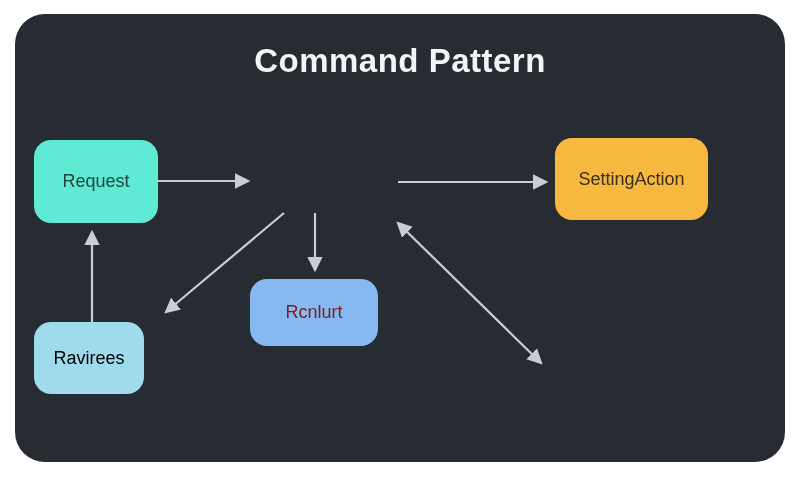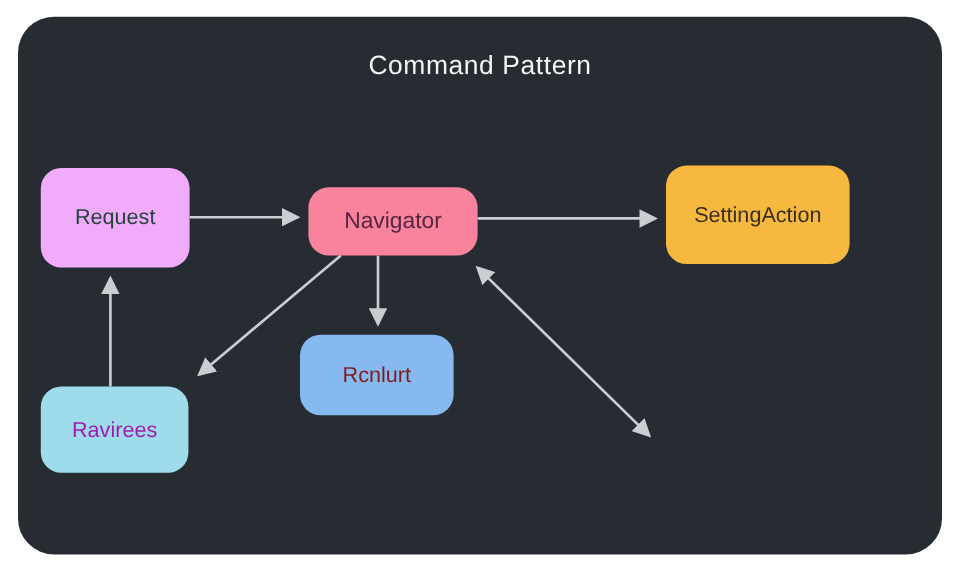--- a/index.html
+++ b/index.html
@@ -27,22 +27,22 @@
     border-radius: 30px;
   }
   .title {
     position: absolute;
     left: 0;
     right: 0;
     top: 42px;
     margin: 0;
     text-align: center;
     color: #f2f4f6;
-    font-size: 22px;
-    font-weight: 400;
+    font-size: 33px;
+    font-weight: 700;
     letter-spacing: 0.5px;
   }
   svg.edges {
     position: absolute;
     left: 0;
     top: 0;
     width: 800px;
     height: 480px;
     pointer-events: none;
   }
@@ -52,25 +52,25 @@
   }
   .node {
     position: absolute;
     display: flex;
     align-items: center;
     justify-content: center;
     border-radius: 17px;
     font-size: 18px;
     cursor: default;
   }
-  .node-request        { left: 34px;  top: 140px; width: 124px; height: 83px; background: #f0abfc; color: #27423c; }
+  .node-request        { left: 34px;  top: 140px; width: 124px; height: 83px; background: #5eead4; color: #27423c; }
   .node-navigator      { left: 257px; top: 156px; width: 141px; height: 57px; background: #f9839d; color: #56253f; font-size: 19px; }
   .node-settingaction  { left: 555px; top: 138px; width: 153px; height: 82px; background: #f6b83e; color: #3a2f1c; text-align: right; }
   .node-rcnlurt        { left: 250px; top: 279px; width: 128px; height: 67px; background: #85b9f0; color: #7f1d1d; }
-  .node-ravirees       { left: 34px;  top: 322px; width: 123px; height: 72px; background: #9edbeb; color: #a21caf; text-align: right; }
+  .node-ravirees       { left: 34px;  top: 322px; width: 110px; height: 72px; background: #9edbeb; color: #000000; text-align: right; }
   .node-settingsaction { left: 557px; top: 330px; width: 148px; height: 83px; background: #f6b83e; color: #3a2f1c; }
 </style>
 </head>
 <body>
 
 <div class="canvas">
   <div class="board"></div>
 
   <h1 class="title">Command Pattern</h1>
 
@@ -85,23 +85,20 @@
     <line x1="315" y1="213" x2="315" y2="270" marker-end="url(#arrow)"></line>
     <line x1="284" y1="213" x2="166" y2="312" marker-end="url(#arrow)"></line>
     <line x1="92" y1="322" x2="92" y2="232" marker-end="url(#arrow)"></line>
     <line x1="398" y1="223" x2="541" y2="363" marker-start="url(#arrow)" marker-end="url(#arrow)"></line>
   </svg>
 
   <div class="node node-request">
     <span>Request</span>
   </div>
 
-  <div class="node node-navigator">
-    <span>Navigator</span>
-  </div>
 
   <div class="node node-settingaction">
     <span>SettingAction</span>
   </div>
 
   <div class="node node-rcnlurt">
     <span>Rcnlurt</span>
   </div>
 
   <div class="node node-ravirees">

